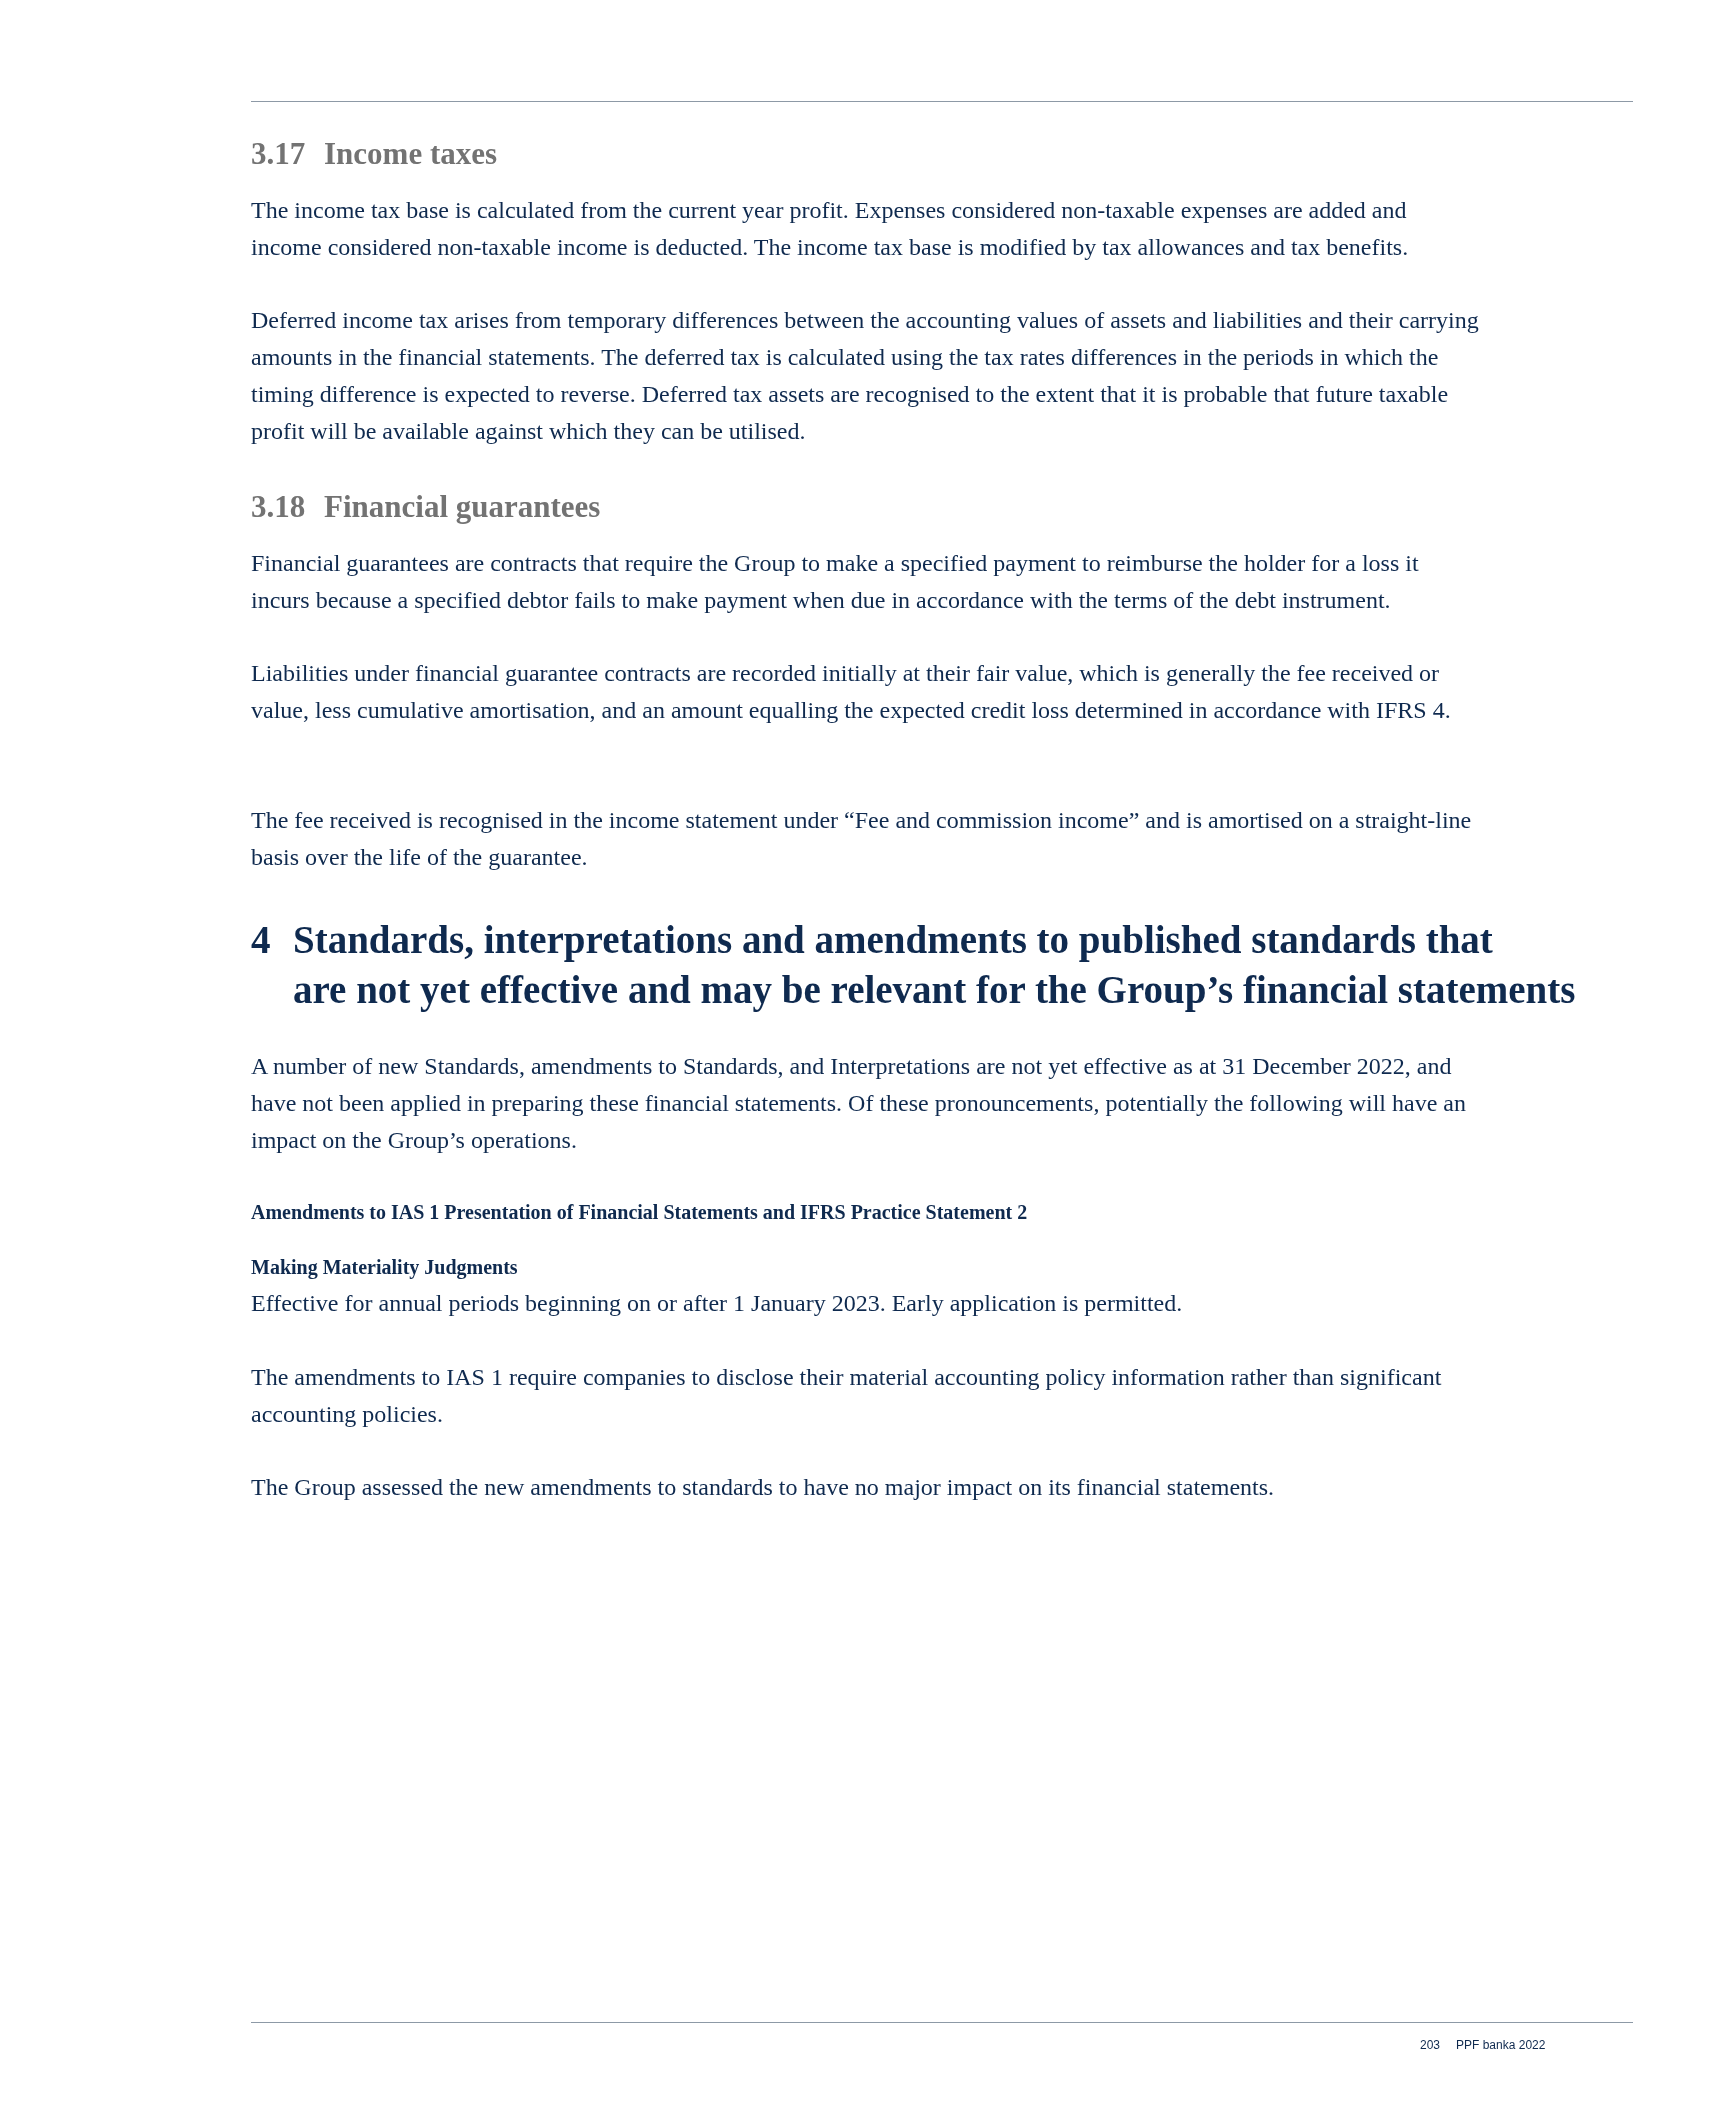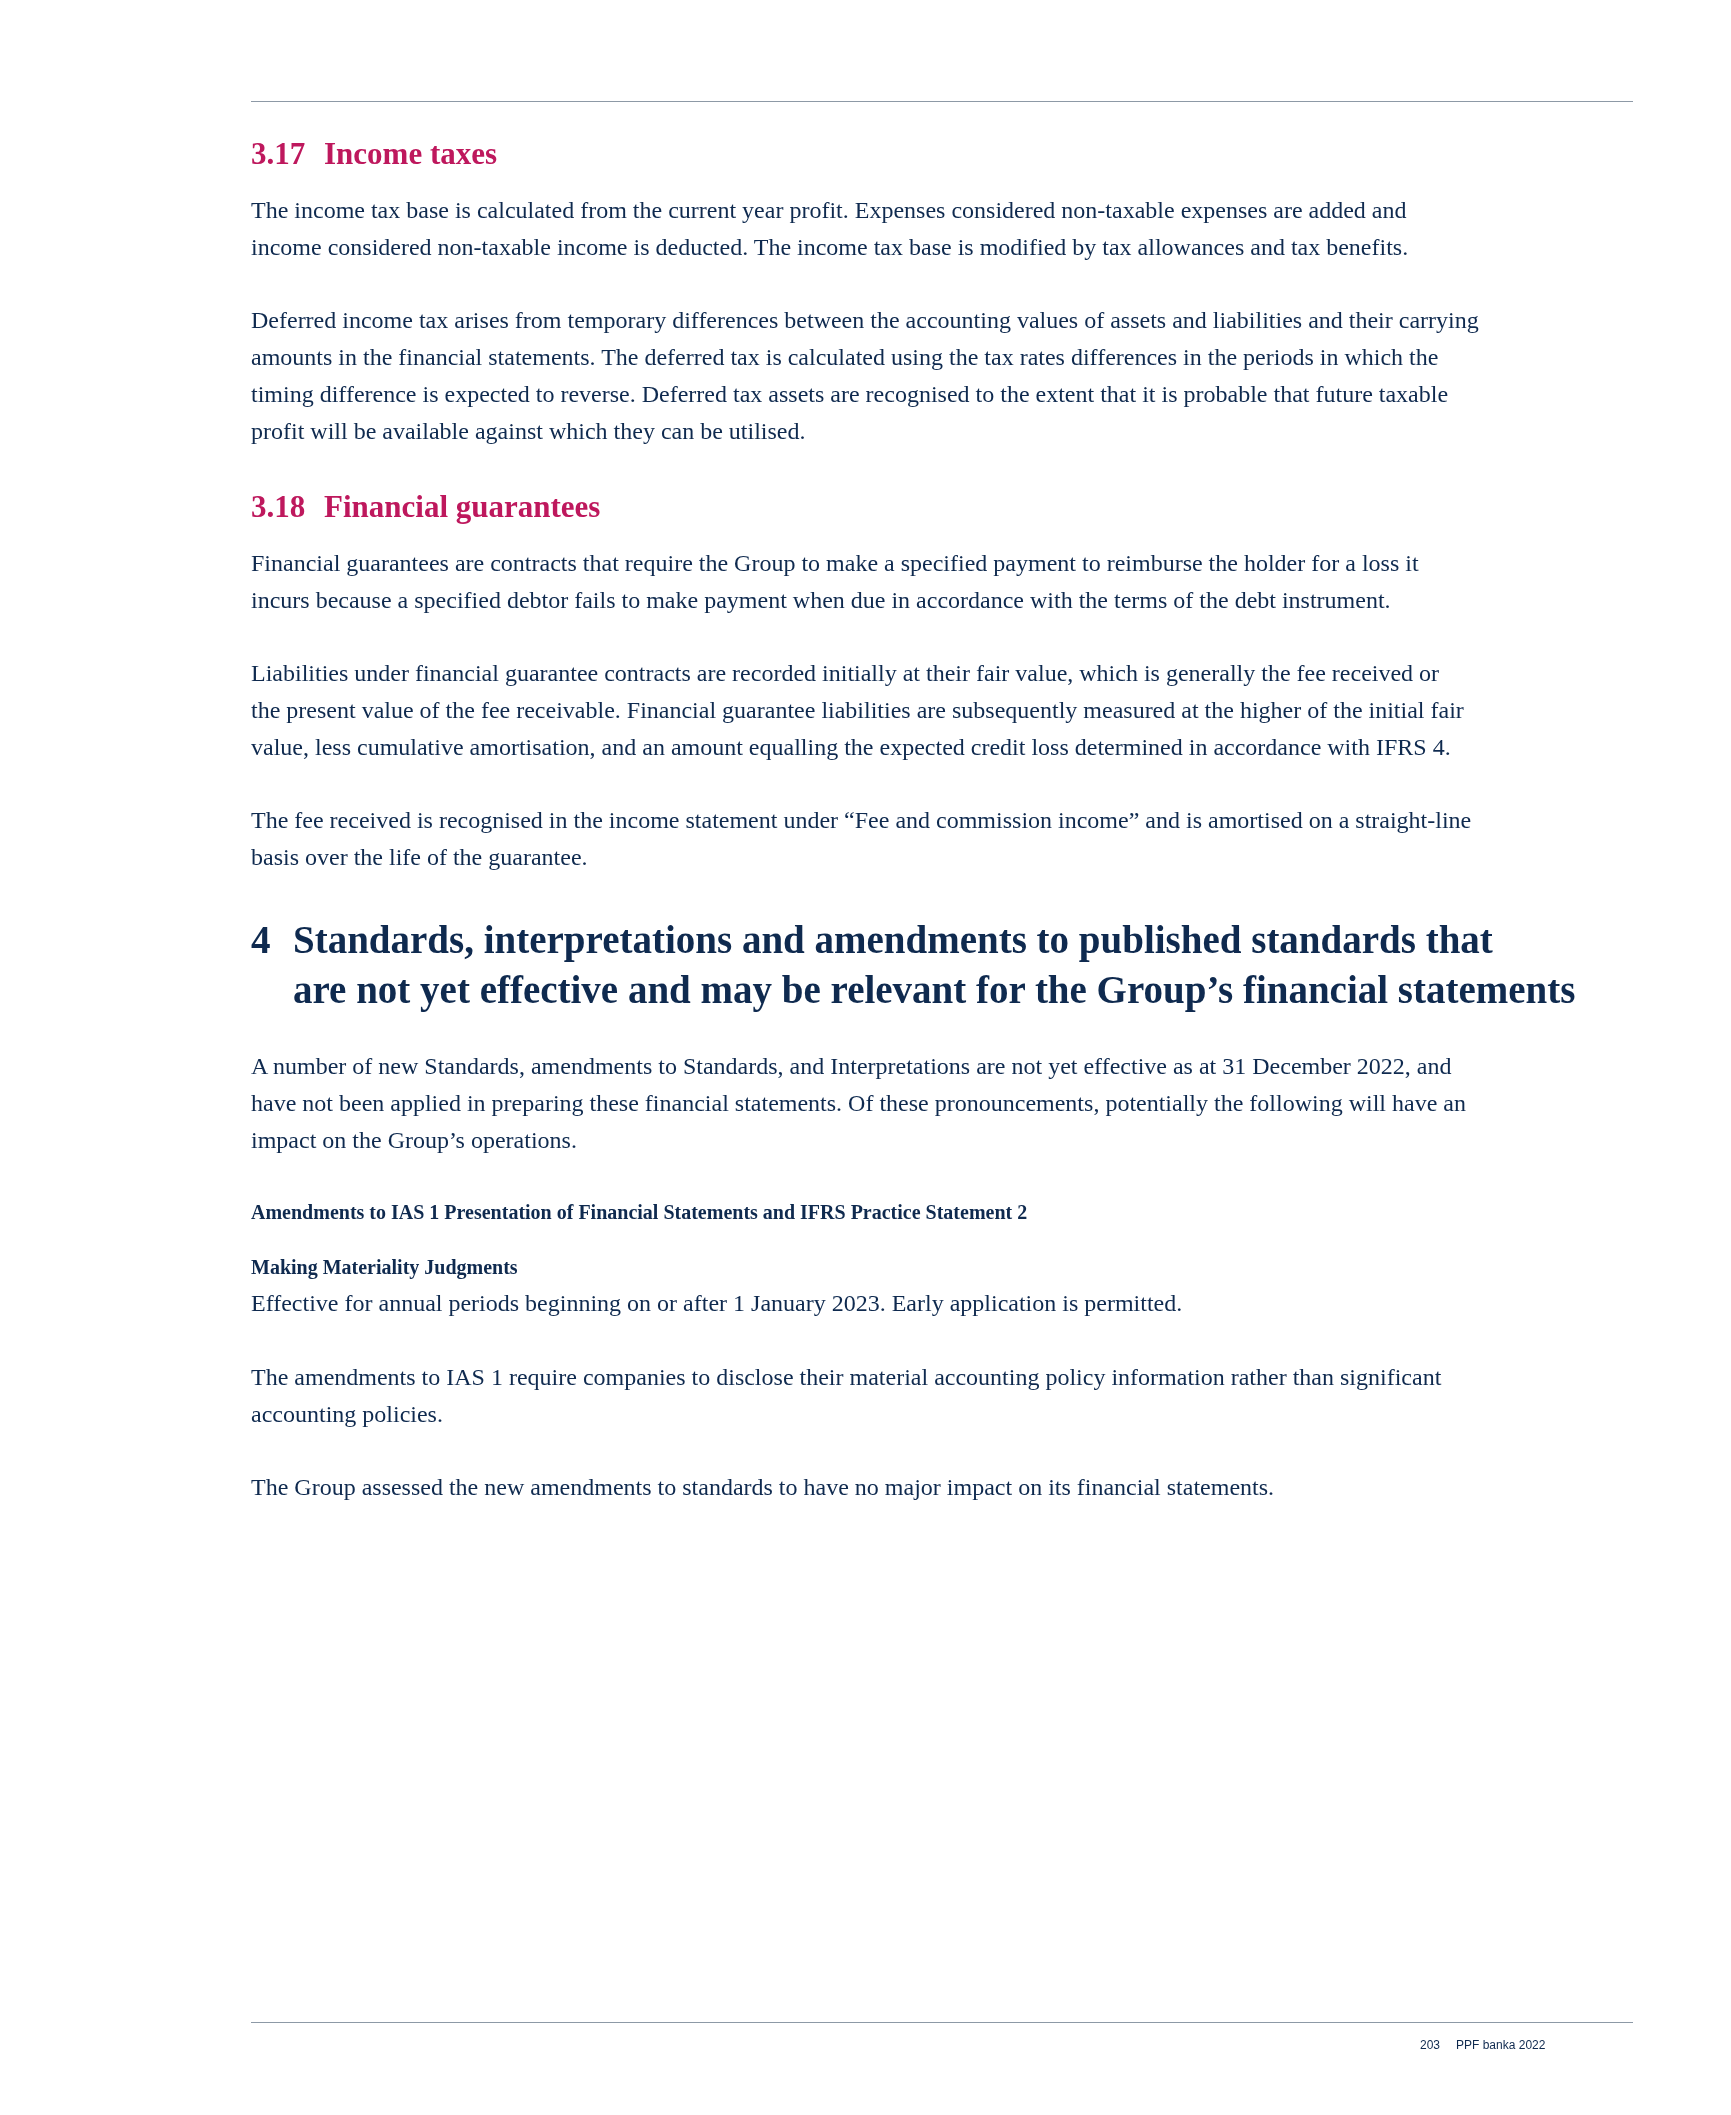--- a/index.html
+++ b/index.html
@@ -15,21 +15,21 @@
     position: absolute;
     left: 251px;
     width: 1382px;
     height: 0;
     border-top: 1.8px solid #8d99a6;
   }
   .abs { position: absolute; left: 251px; width: 1393px; margin: 0; }
   .h2 {
     font-size: 31px;
     font-weight: bold;
-    color: #be185d;
+    color: #737373;
     line-height: 36px;
     white-space: nowrap;
   }
   .h2 .num { display: inline-block; margin-right: 11px; }
   .p {
     font-size: 24px;
     line-height: 37px;
     color: #0f2a4f;
   }
   .p .line { display: block; white-space: nowrap; }
@@ -86,21 +86,20 @@
   <span>Financial guarantees</span>
 </h2>
 
 <div class="abs p" style="top:545px;">
   <span class="line">Financial guarantees are contracts that require the Group to make a specified payment to reimburse the holder for a loss it</span>
   <span class="line">incurs because a specified debtor fails to make payment when due in accordance with the terms of the debt instrument.</span>
 </div>
 
 <div class="abs p" style="top:655px;">
   <span class="line">Liabilities under financial guarantee contracts are recorded initially at their fair value, which is generally the fee received or</span>
-  <span class="line">the present value of the fee receivable. Financial guarantee liabilities are subsequently measured at the higher of the initial fair</span>
   <span class="line">value, less cumulative amortisation, and an amount equalling the expected credit loss determined in accordance with IFRS 4.</span>
 </div>
 
 <div class="abs p" style="top:802px;">
   <span class="line">The fee received is recognised in the income statement under “Fee and commission income” and is amortised on a straight-line</span>
   <span class="line">basis over the life of the guarantee.</span>
 </div>
 
 <h1 class="abs h1" style="top:915px;">
   <span class="num">4</span>

